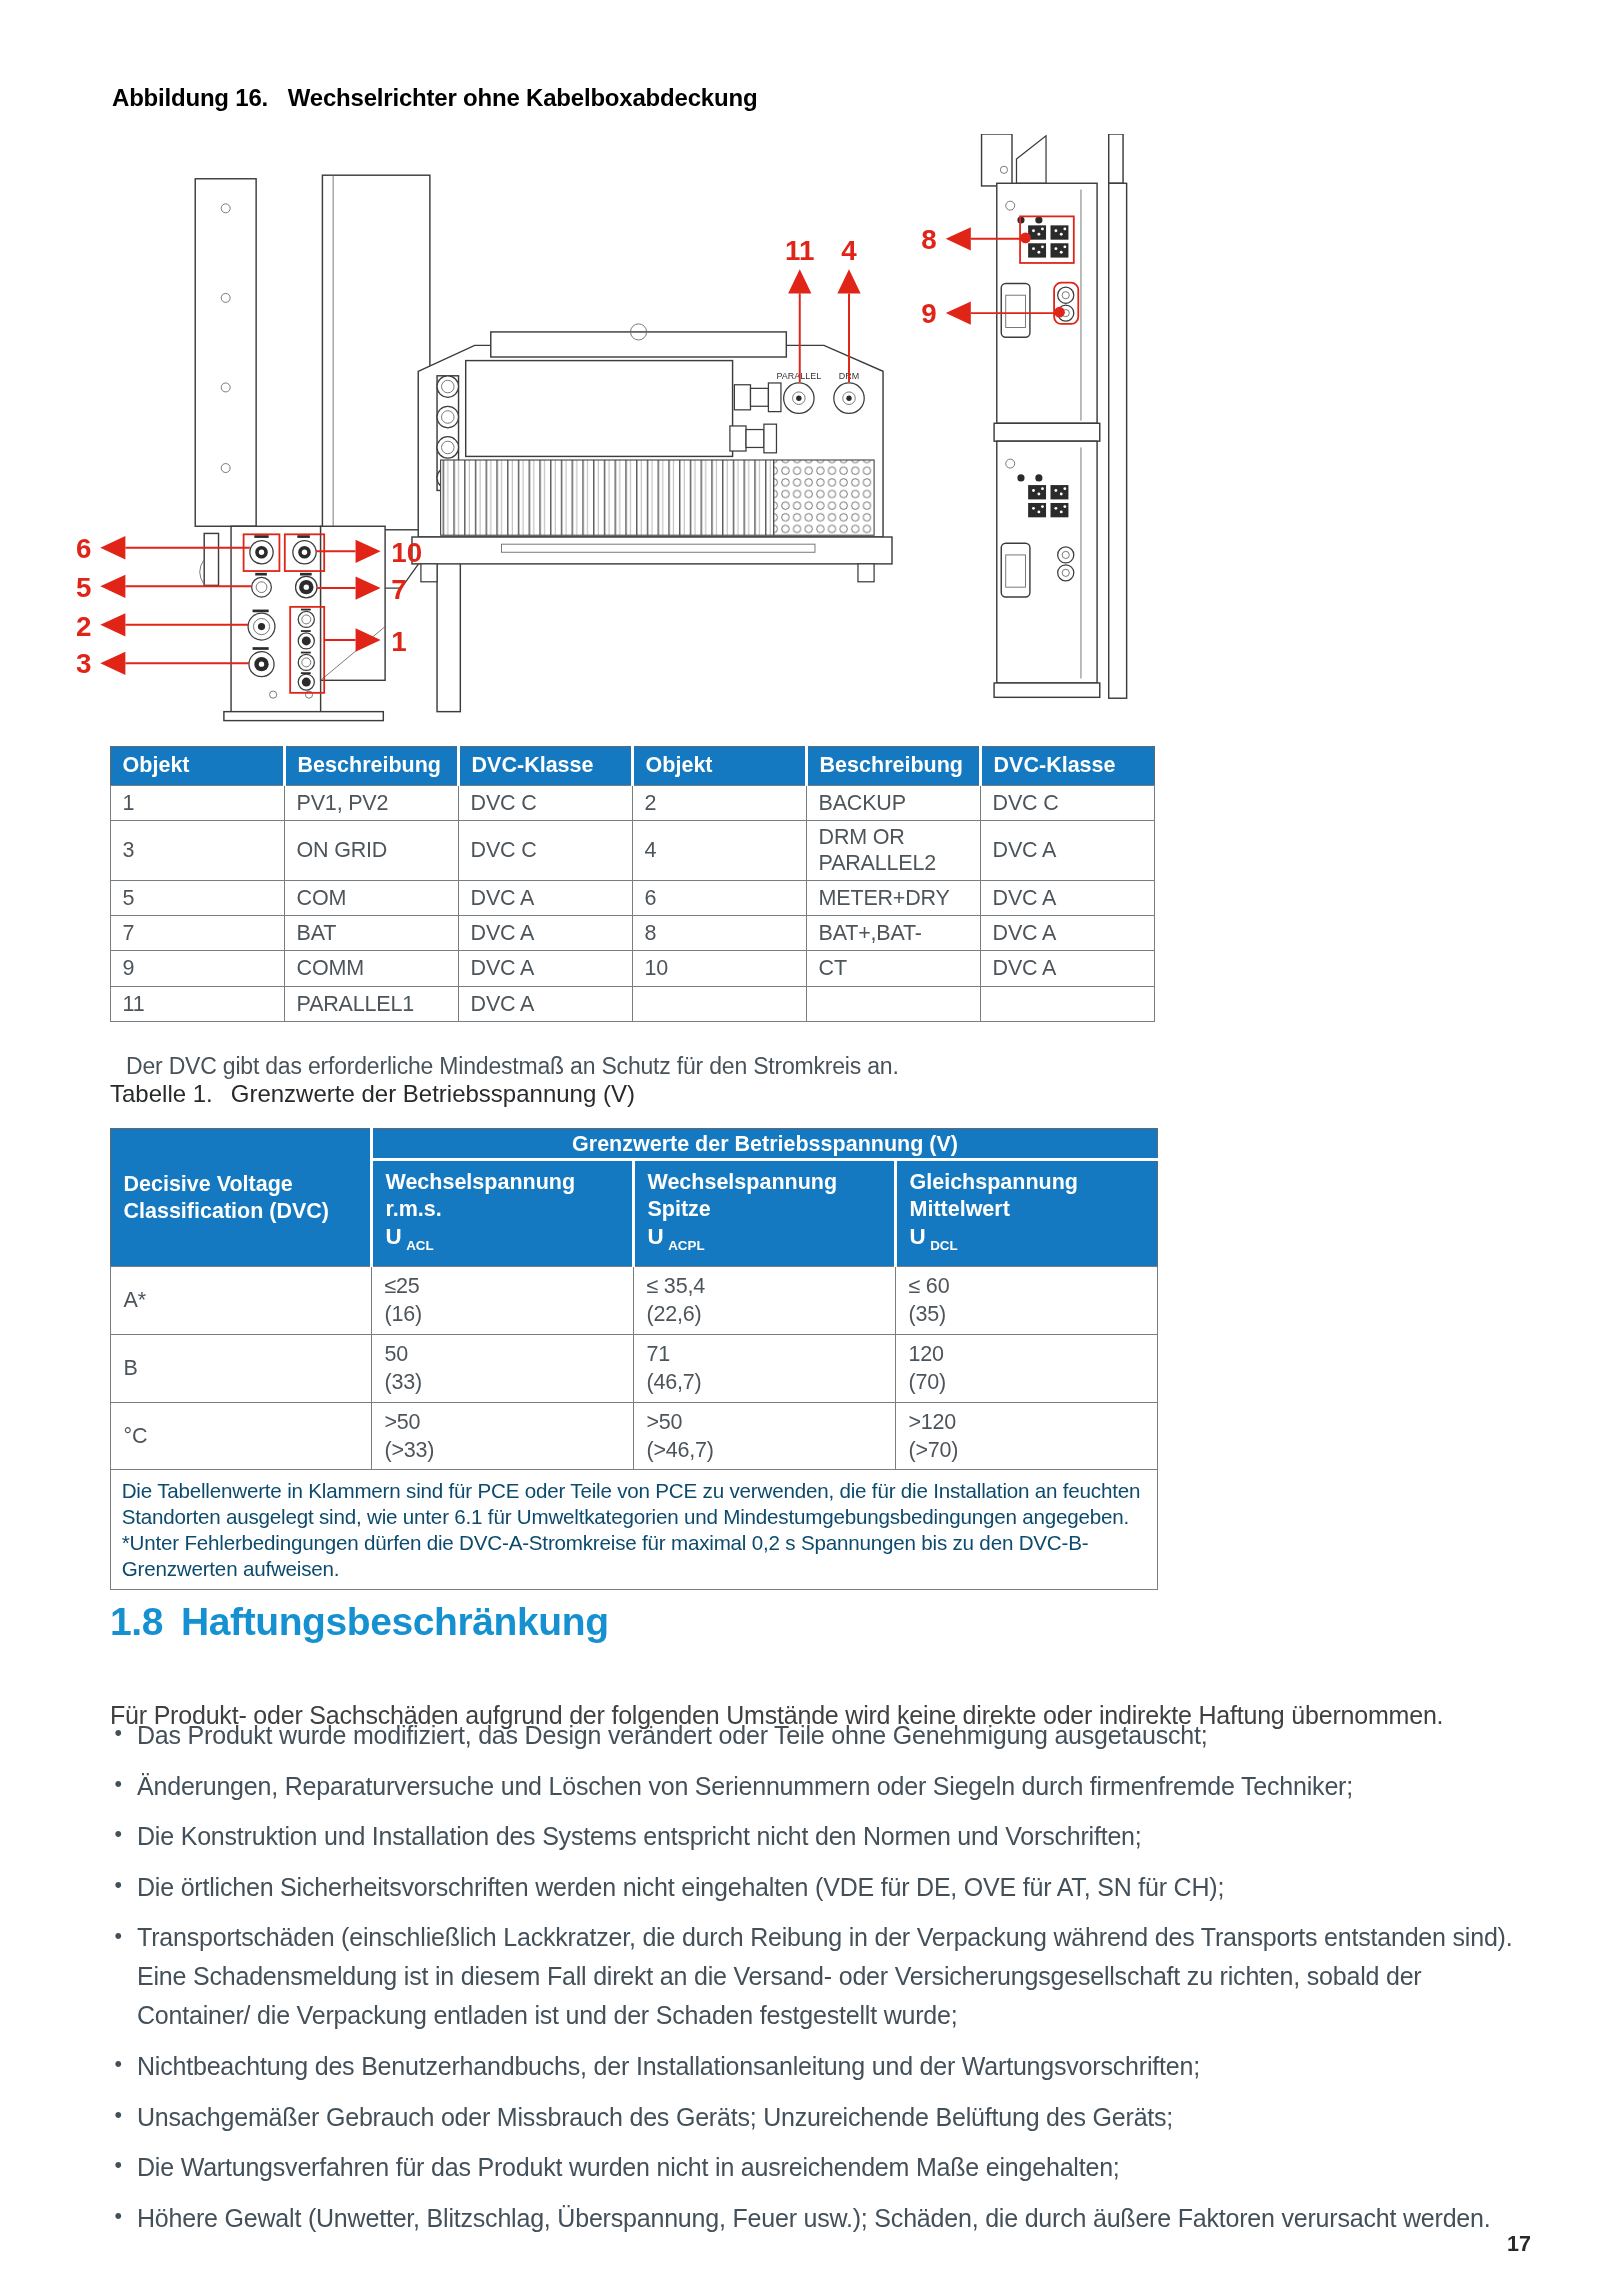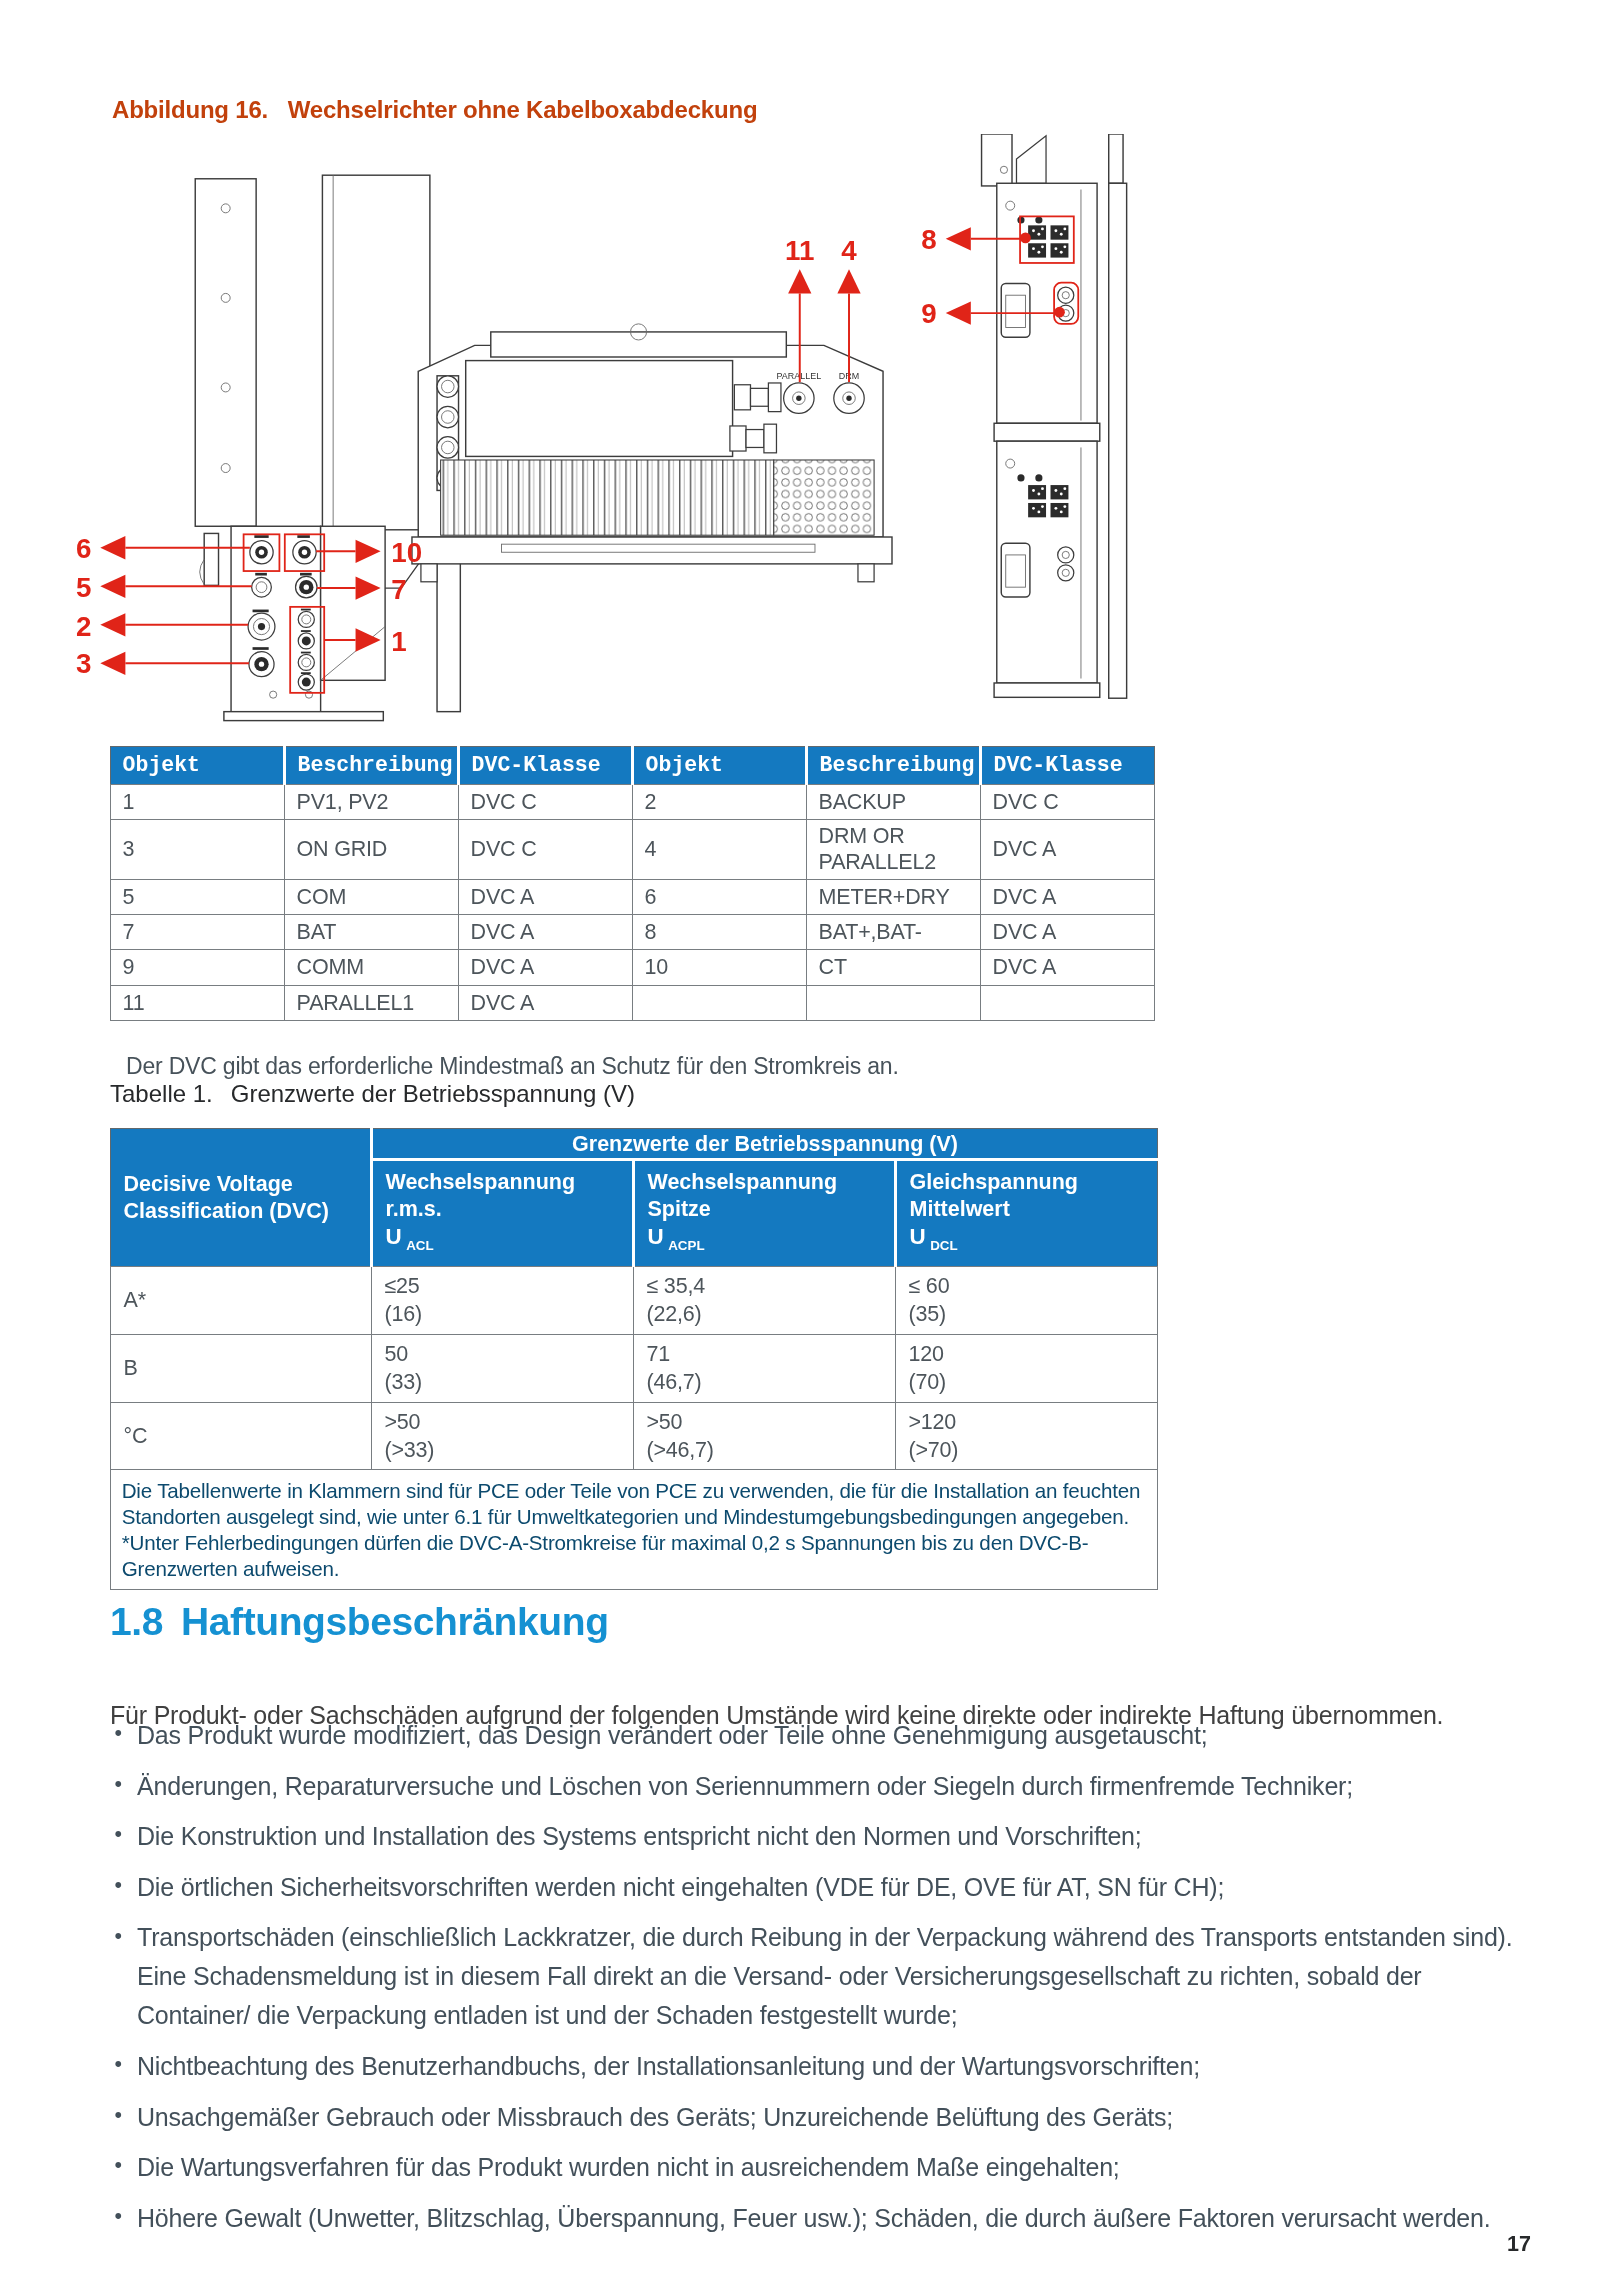--- a/index.html
+++ b/index.html
@@ -1,21 +1,21 @@
 <!DOCTYPE html>
 <html style="font-size:14.3px"><head>
 <meta charset="utf-8">
 <style>
   html,body{margin:0;padding:0;background:#fff;}
   .page{position:relative;width:1621px;height:2293px;background:#fff;overflow:hidden;
         font-family:"Liberation Sans",sans-serif;color:#3f4a52;}
   .abs{position:absolute;}
 
   
-  .fig-title{left:112px;top:96px;font-size:24px;font-weight:bold;color:#c2410c;letter-spacing:-0.2px;}
+  .fig-title{left:112px;top:84px;font-size:24px;font-weight:bold;color:#000000;letter-spacing:-0.2px;}
   .fig-title .lbl{margin-right:19.7px;}
 
   
   .figure{left:0;top:134px;width:1621px;height:609px;}
   .figure svg{display:block;}
   .draw{stroke:#3c3c3c;stroke-width:1.6;fill:#fff;}
   .drawf{stroke:#3c3c3c;stroke-width:1.4;fill:#fff;}
   .dk{fill:#2b2b2b;stroke:none;}
   .thin{stroke:#6a6a6a;stroke-width:1;fill:none;}
   .red{fill:#e02418;}
@@ -25,21 +25,21 @@
   .tiny-label{font-family:"Liberation Sans",sans-serif;font-size:10px;fill:#333;}
 
   
   table{border-collapse:collapse;table-layout:fixed;background:#fff;}
   .t1,.t2{left:110px;width:1045px;border:1.8px solid #62686c;}
   .t1 th,.t2 th{background:#1479c0;color:#fff;font-weight:bold;text-align:left;}
   .t1 td,.t2 td{border:1.8px solid #787d81;color:#4d555b;letter-spacing:-0.2px;}
 
   
   .t1{top:746px;}
-  .t1 th{font-size:21.5px;padding:6.3px 11.6px;border-right:3.6px solid #fff;font-family:Liberation Mono, monospace;}
+  .t1 th{font-size:21.5px;padding:6.3px 11.6px;border-right:3.6px solid #fff;}
   .t1 th:last-child{border-right:none;}
   .t1 td{font-size:21.5px;padding:3.6px 11.6px;line-height:26px;height:27px;vertical-align:middle;}
 
   
   .dvc-note{left:126px;top:1030px;font-size:23px;color:#47525a;letter-spacing:-0.2px;}
   .tab-caption{left:110px;top:1080px;font-size:24px;font-weight:normal;color:#27292b;}
   .tab-caption .lbl{margin-right:18px;}
 
   
   .t2{top:1128px;}

